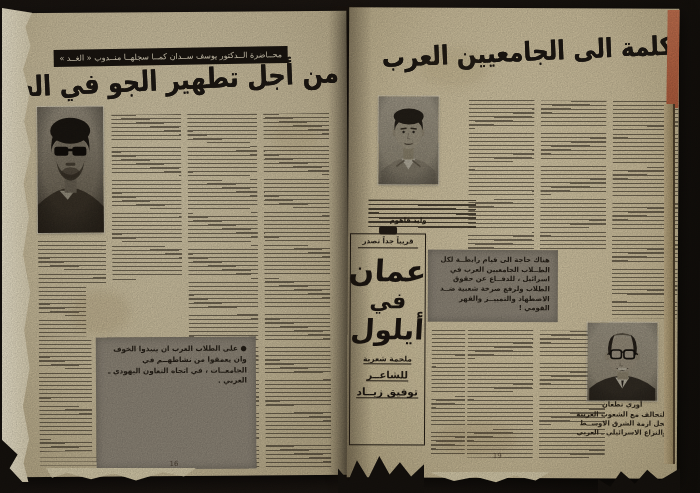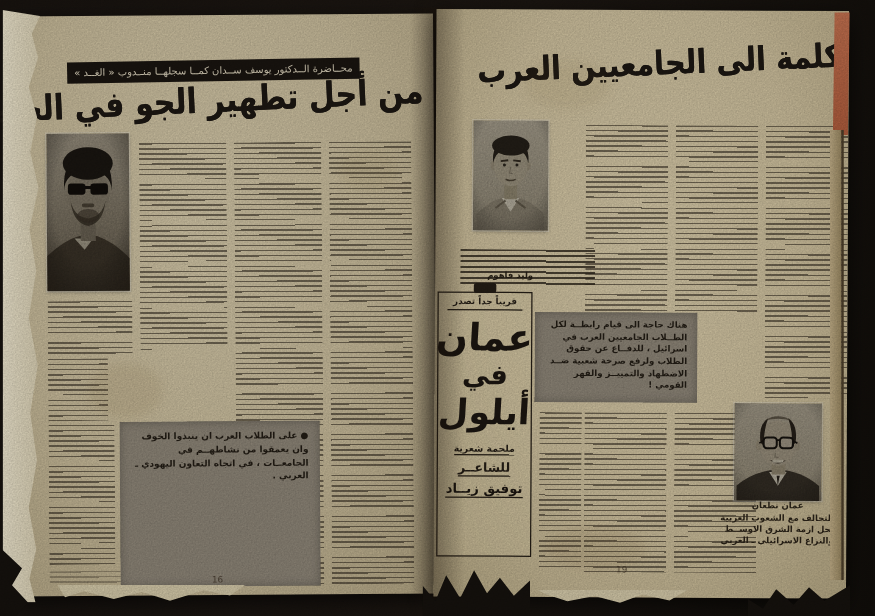--- a/index.html
+++ b/index.html
@@ -214,21 +214,21 @@
       <ellipse cx="50.5" cy="34" rx="2.3" ry="3.8" fill="#a89d86"></ellipse>
       <rect x="23.5" y="27.5" width="10.5" height="8.5" rx="2.5" fill="rgba(255,255,255,.08)" stroke="#191510" stroke-width="1.6"></rect>
       <rect x="36.5" y="27.5" width="10.5" height="8.5" rx="2.5" fill="rgba(255,255,255,.08)" stroke="#191510" stroke-width="1.6"></rect>
       <path d="M34 29.5 L36.5 29.5 M23.5 30 L20 32 M47 30 L50.5 32" stroke="#191510" stroke-width="1.3" fill="none"></path>
       <path d="M33 40 L32.5 43 L35.5 43.5" stroke="#8d8370" stroke-width="1" fill="none"></path>
       <path d="M28.5 45.5 Q35 51 41.5 45.5 Q35 47.5 28.5 45.5 Z" fill="#241d15"></path>
       <rect x="30.5" y="45.2" width="9" height="2.4" rx="1.2" fill="#cfc7b2"></rect>
       <rect width="70" height="78" fill="url(#p3v)"></rect>
       <rect width="70" height="78" filter="url(#p3g)" opacity=".22"></rect>
     </svg>
-    <div class="caption" style="left:240px;top:392px;width:70px;">عمان نطعان</div>
+    <div class="caption" style="left:240px;top:392px;width:70px;">أوري نطعان</div>
     <div class="note" style="left:228px;top:402px;width:92px;height:40px;">التحالف مع الشعوب العربية يحل ازمة الشرق الاوســط والنزاع الاسرائيلي ـ العربي .</div>
 
     <div class="pagenum" style="left:146px;top:444px;">19</div>
 
     <div class="stain" style="left:70px;top:40px;width:70px;height:40px;background:rgba(121,88,40,.08);"></div>
     <div class="stain" style="left:90px;top:414px;width:80px;height:34px;background:rgba(100,70,30,.10);"></div>
   </div>
 
   <div class="gutter"></div>
   <div class="torn-left"></div>

